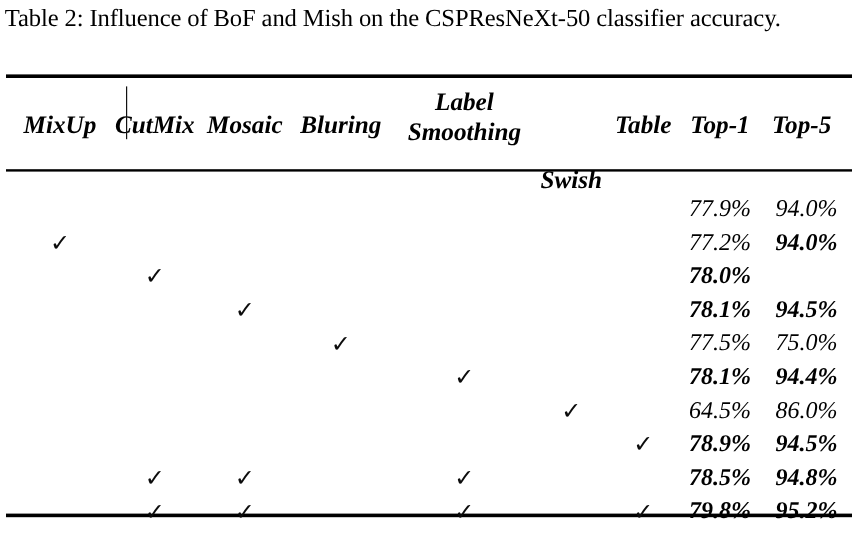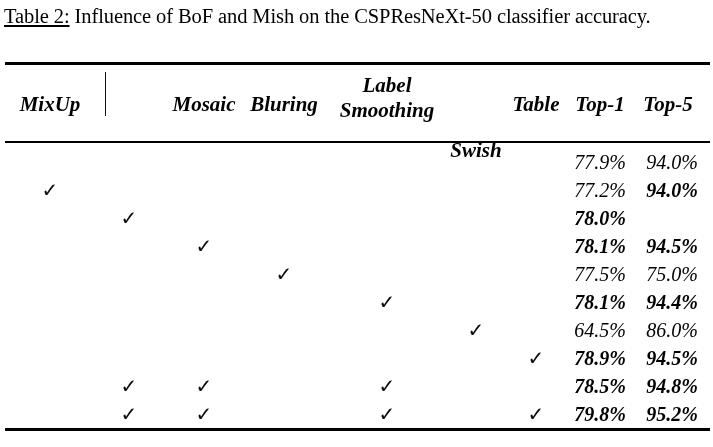--- a/index.html
+++ b/index.html
@@ -27,21 +27,21 @@
     position: absolute;
     left: 4px;
     top: 2px;
     width: 706px;
     font-size: 20.5px;
     line-height: 28px;
     text-align: justify;
     text-align-last: left;
     letter-spacing: -0.1px;
   }
-  .caption .cap-label { white-space: nowrap; text-decoration: underline; }
+  .caption .cap-label { white-space: nowrap; }
 
   
   .table-wrap {
     position: absolute;
     left: 0;
     top: 0;
     width: 713px;
     height: 447px;
     font-style: italic;
   }
@@ -89,21 +89,21 @@
     top: 72px;
     width: 1.4px;
     height: 44px;
     background: #111111;
   }
 
   
   .rows {
     position: absolute;
     left: 0;
-    top: 148px;
+    top: 160px;
     width: 594px;
   }
   .row {
     position: relative;
     height: 28px;
   }
   .cell {
     position: absolute;
     top: 0;
     font-size: 20px;
@@ -131,20 +131,21 @@
   <div class="caption"><span class="cap-label">Table 2:</span> <span>Influence of BoF and Mish on the CSPResNeXt-50 classifier accuracy.</span></div>
 
   <div class="table-wrap">
 
     <div class="rule rule-top"></div>
     <div class="rule rule-mid"></div>
     <div class="rule rule-bottom"></div>
 
     <div class="header" id="header-row">
         <div class="hcell single" style="left: 4px; width: 92px;">MixUp</div>
+        <div class="hcell single" style="left: 83px; width: 92px;">CutMix</div>
         <div class="hcell single" style="left: 160px; width: 88px;">Mosaic</div>
         <div class="hcell single" style="left: 237px; width: 94px;">Bluring</div>
         <div class="hcell double" style="left: 327px; width: 120px;">
           <span class="l1">Label</span>
           <span class="l2">Smoothing</span>
         </div>
         <div class="hcell single" style="left: 441px; width: 70px; margin-top: 46px;">Swish</div>
         <div class="hcell single" style="left: 505px; width: 62px;">Table</div>
         <div class="hcell single" style="left: 562px; width: 76px;">Top-1</div>
         <div class="hcell single" style="left: 630px; width: 76px;">Top-5</div>

